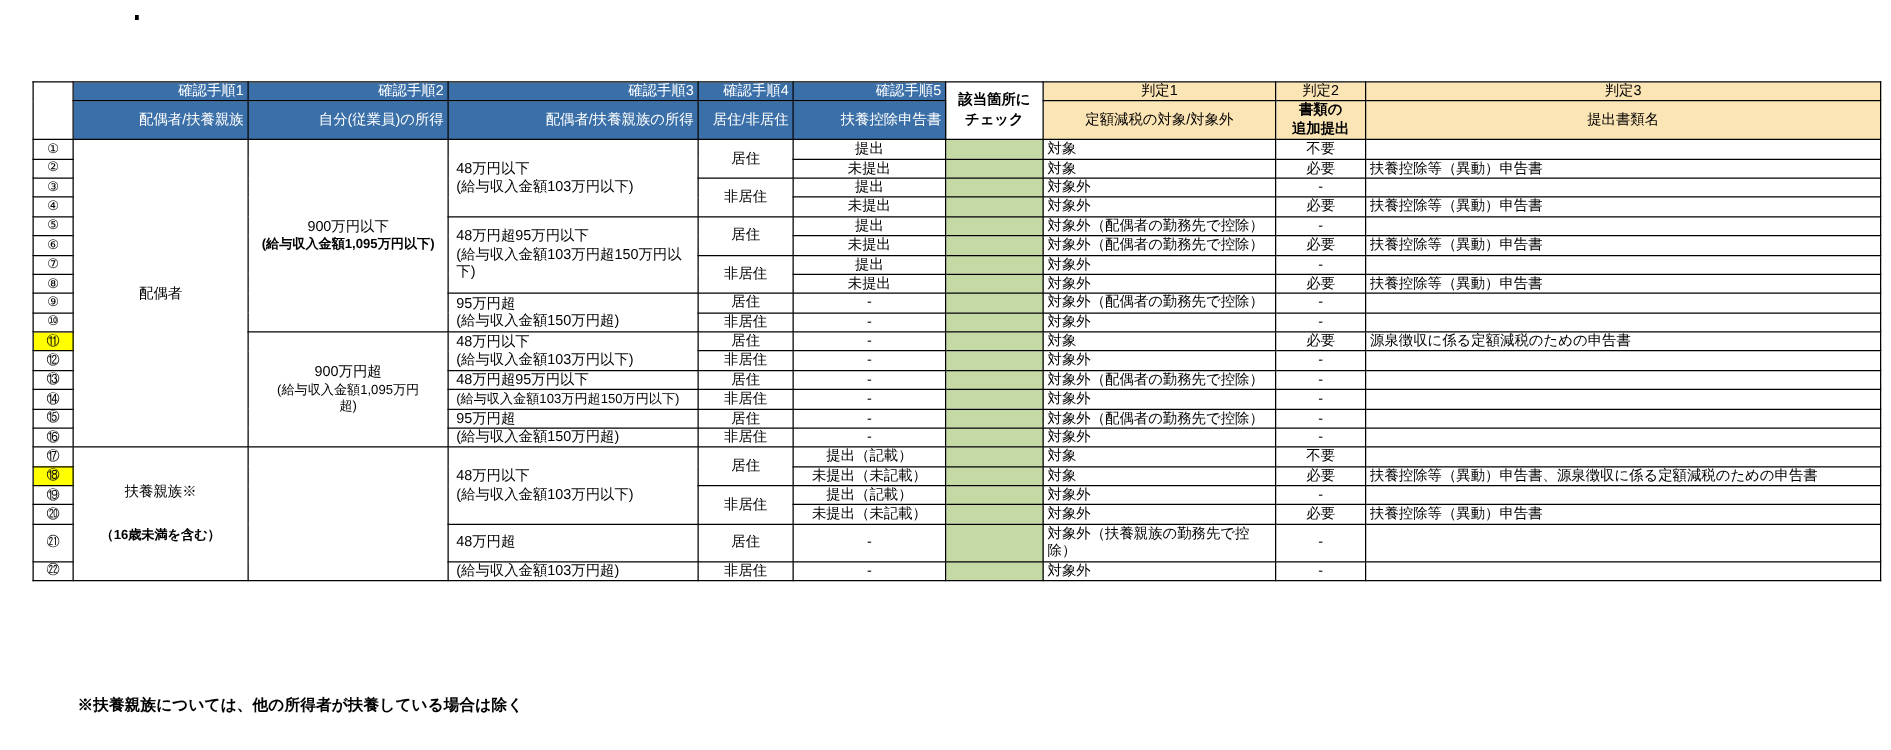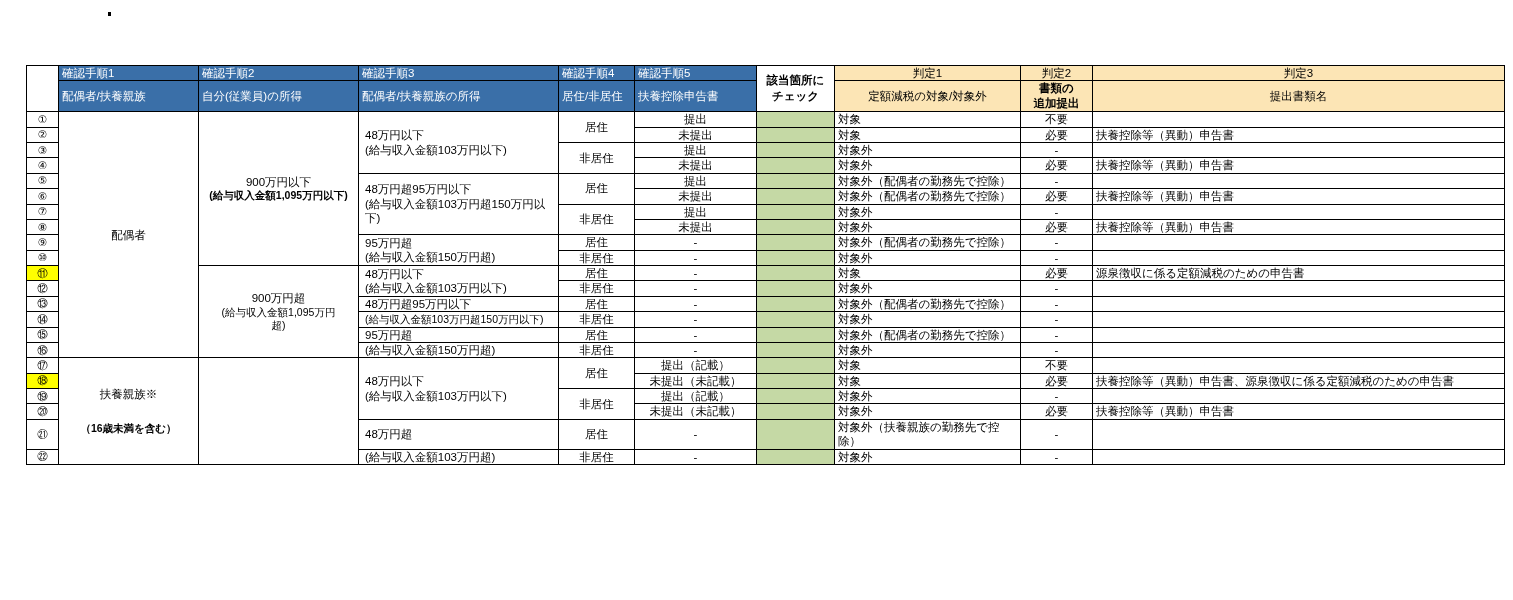--- a/index.html
+++ b/index.html
@@ -60,21 +60,21 @@
     vertical-align: middle;
     background: #ffffff;
     font-weight: normal;
     line-height: 1.25;
   }
   
   .hdr-blue {
     background: #3a6fa8 !important;
     color: #ffffff;
     font-weight: bold;
-    text-align: left;
+    text-align: right;
     font-size: 11.5px;
   }
   .hdr-yellow {
     background: #fce5b5 !important;
     color: #000000;
     font-weight: bold;
     text-align: center;
     font-size: 11.5px;
   }
   .hdr-blank {
@@ -405,14 +405,15 @@
         <td class="c b">-</td>
         <td class="green"></td>
         <td class="l cellpad">対象外</td>
         <td class="c">-</td>
         <td class="l cellpad"></td>
       </tr>
 
     </tbody>
   </table>
 
+  <div class="footnote">※扶養親族については、他の所得者が扶養している場合は除く</div>
 
 </div>
 
 </body></html>

